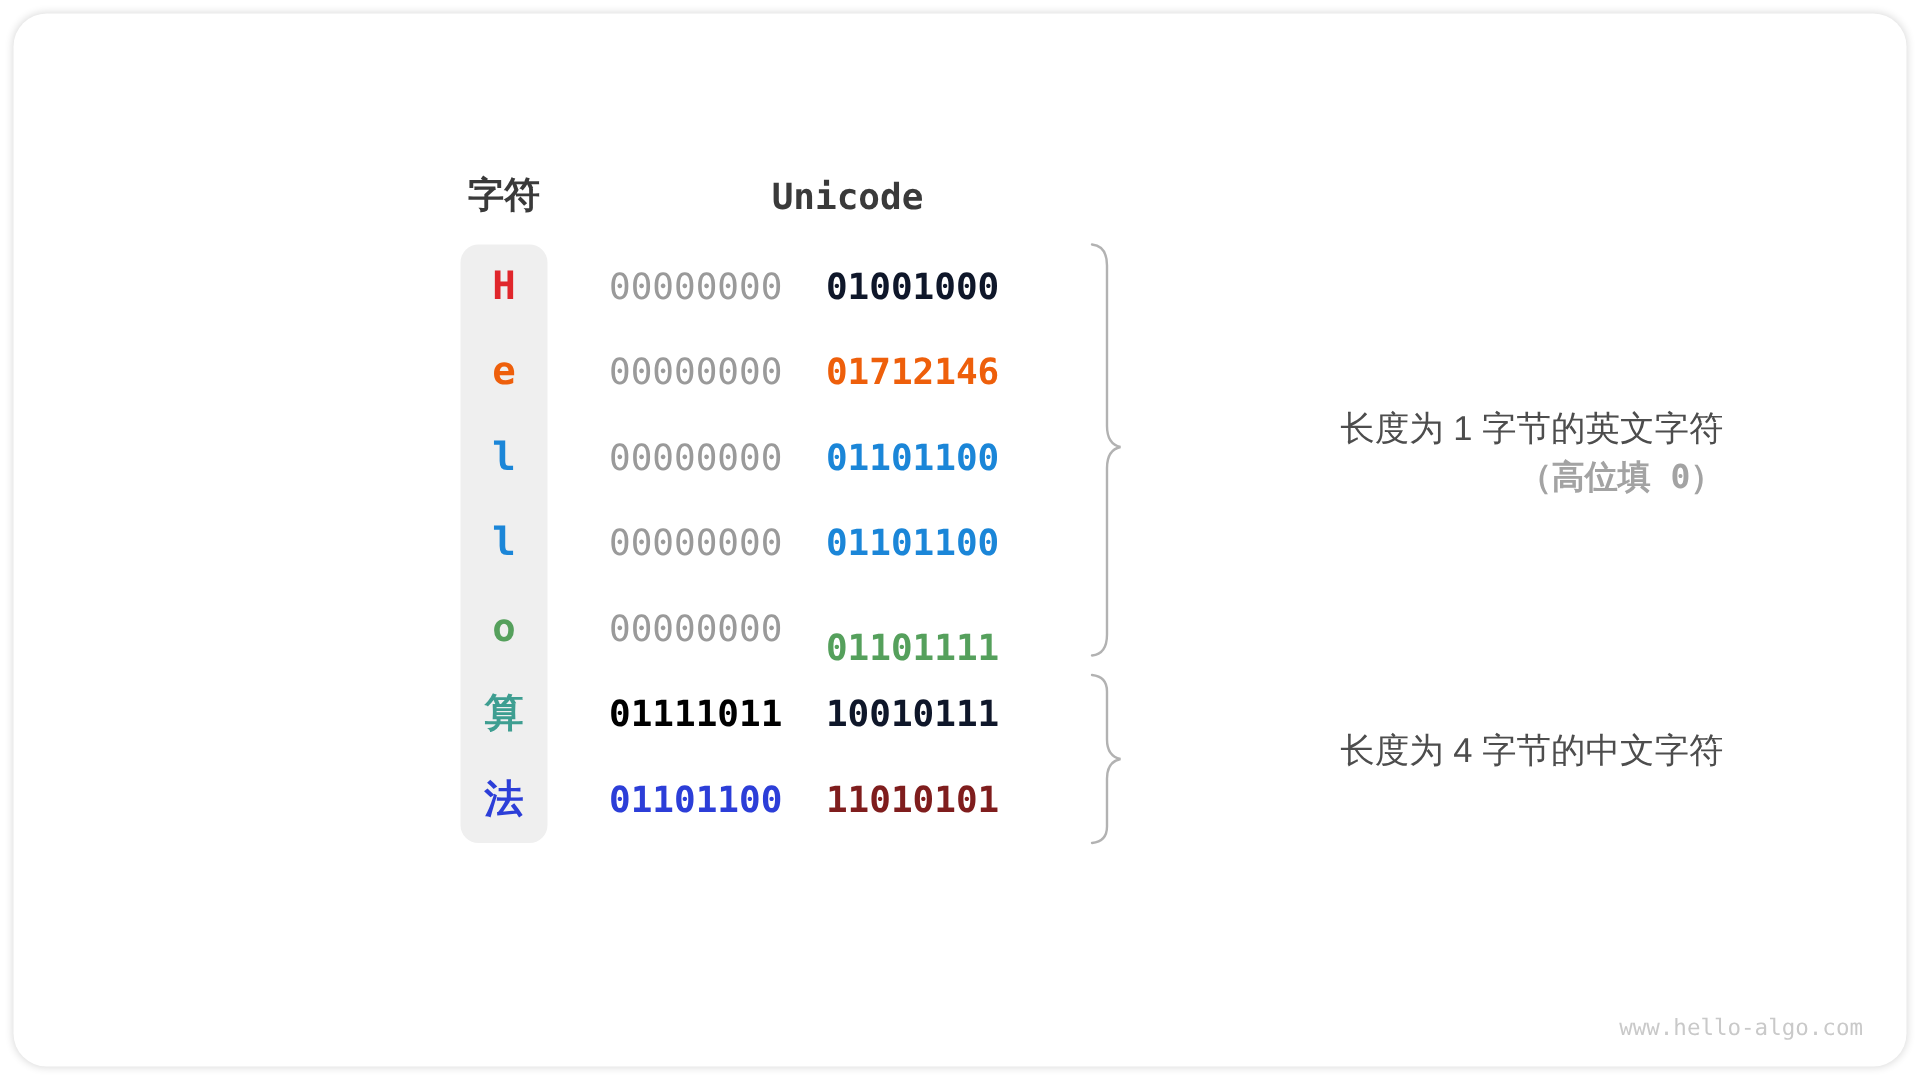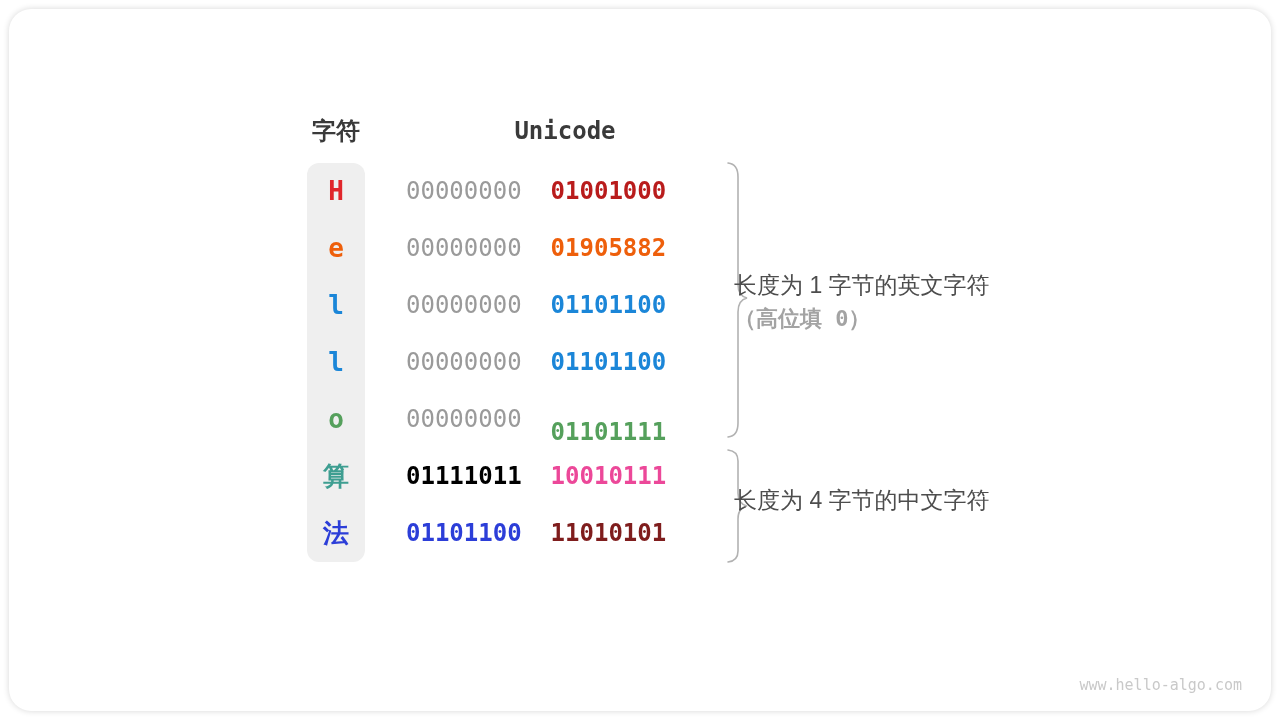--- a/index.html
+++ b/index.html
@@ -34,21 +34,21 @@
     font-family: "DejaVu Sans Mono", "Liberation Sans", sans-serif;
     font-weight: bold; font-size: 26px;
   }
   .bytes {
     position: absolute; left: 406px; top: 0; height: 32px;
     display: flex; gap: 29px; align-items: center;
     font-family: "DejaVu Sans Mono", monospace; font-size: 24px;
   }
   .byte2 { font-weight: bold; }
   .braces-svg { position: absolute; left: 0; top: 0; width: 1280px; height: 720px; pointer-events: none; }
-  .anno-group { position: absolute; left: 734px; width: 350px; text-align: left; }
+  .anno-group { position: absolute; left: 799px; width: 350px; text-align: right; }
   .anno-line1 { font-size: 23px; line-height: 34px; }
   .anno-line2 {
     font-size: 22px; line-height: 34px; font-weight: bold;
     font-family: "DejaVu Sans Mono", "Liberation Sans", sans-serif;
   }
   .watermark {
     position: absolute; right: 38px; top: 676px;
     font-family: "DejaVu Sans Mono", monospace; font-size: 15px;
   }
 </style>
@@ -60,29 +60,29 @@
 
   <div class="col-header char-header" style="color: rgb(58, 58, 58);">字符</div>
   <div class="col-header unicode-header" style="color: rgb(58, 58, 58);">Unicode</div>
 
   <div class="char-col-bg" style="background-color: rgb(239, 239, 239);"></div>
 
   <div class="row" style="top:175px">
     <span class="cell-char" style="color: rgb(224, 38, 43);">H</span>
     <span class="bytes">
       <span class="byte1" style="color: rgb(154, 154, 154);">00000000</span>
-      <span class="byte2" style="color: #b91c1c;">01001000</span>
+      <span class="byte2" style="color: #0f172a;">01001000</span>
     </span>
   </div>
 
   <div class="row" style="top:232px">
     <span class="cell-char" style="color: rgb(238, 95, 11);">e</span>
     <span class="bytes">
       <span class="byte1" style="color: rgb(154, 154, 154);">00000000</span>
-      <span class="byte2" style="color: rgb(238, 95, 11);">01905882</span>
+      <span class="byte2" style="color: rgb(238, 95, 11);">01712146</span>
     </span>
   </div>
 
   <div class="row" style="top:289px">
     <span class="cell-char" style="color: rgb(27, 134, 216);">l</span>
     <span class="bytes">
       <span class="byte1" style="color: rgb(154, 154, 154);">00000000</span>
       <span class="byte2" style="color: rgb(27, 134, 216);">01101100</span>
     </span>
   </div>
@@ -100,21 +100,21 @@
     <span class="bytes">
       <span class="byte1" style="color: rgb(154, 154, 154);">00000000</span>
       <span class="byte2" style="color: rgb(85, 160, 92); margin-top: 26px;">01101111</span>
     </span>
   </div>
 
   <div class="row" style="top:460px">
     <span class="cell-char" style="color: rgb(62, 158, 145);">算</span>
     <span class="bytes">
       <span class="byte1" style="color: #000000; font-weight: 700;">01111011</span>
-      <span class="byte2" style="color: #ec4899;">10010111</span>
+      <span class="byte2" style="color: #0f172a;">10010111</span>
     </span>
   </div>
 
   <div class="row" style="top:517px">
     <span class="cell-char" style="color: rgb(44, 62, 216);">法</span>
     <span class="bytes">
       <span class="byte1" style="color: rgb(44, 62, 216); font-weight: 700;">01101100</span>
       <span class="byte2" style="color: #7f1d1d; text-align: center;">11010101</span>
     </span>
   </div>

